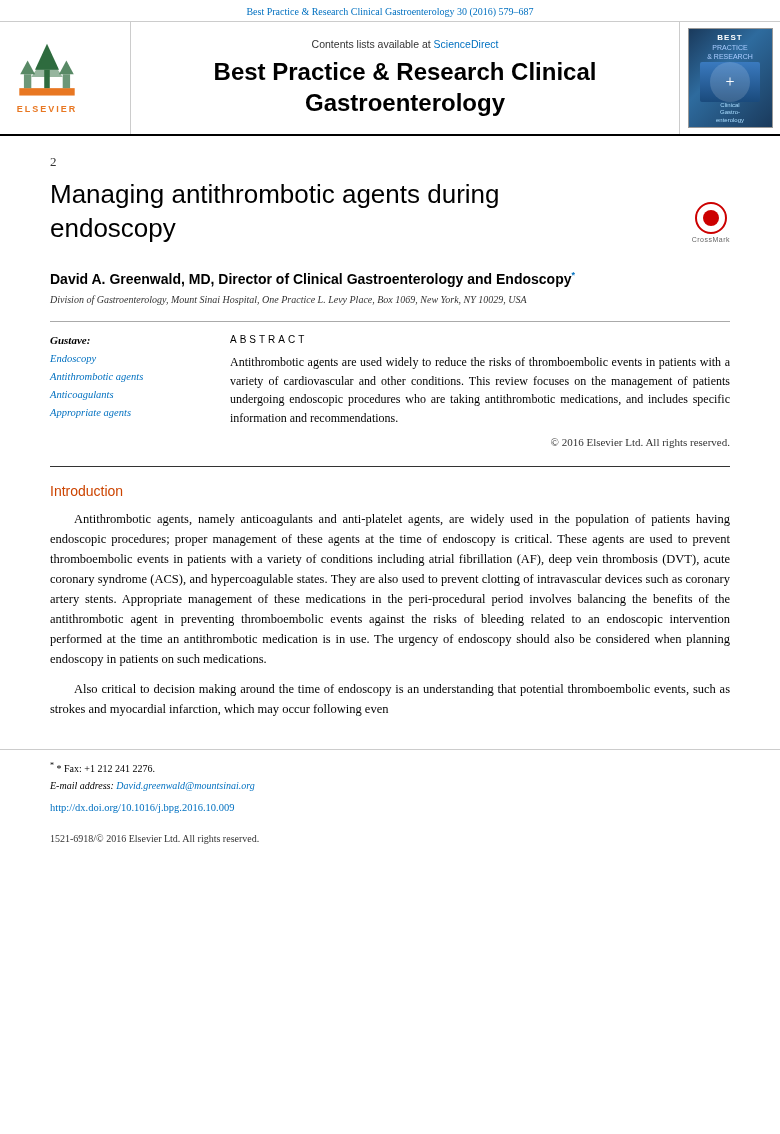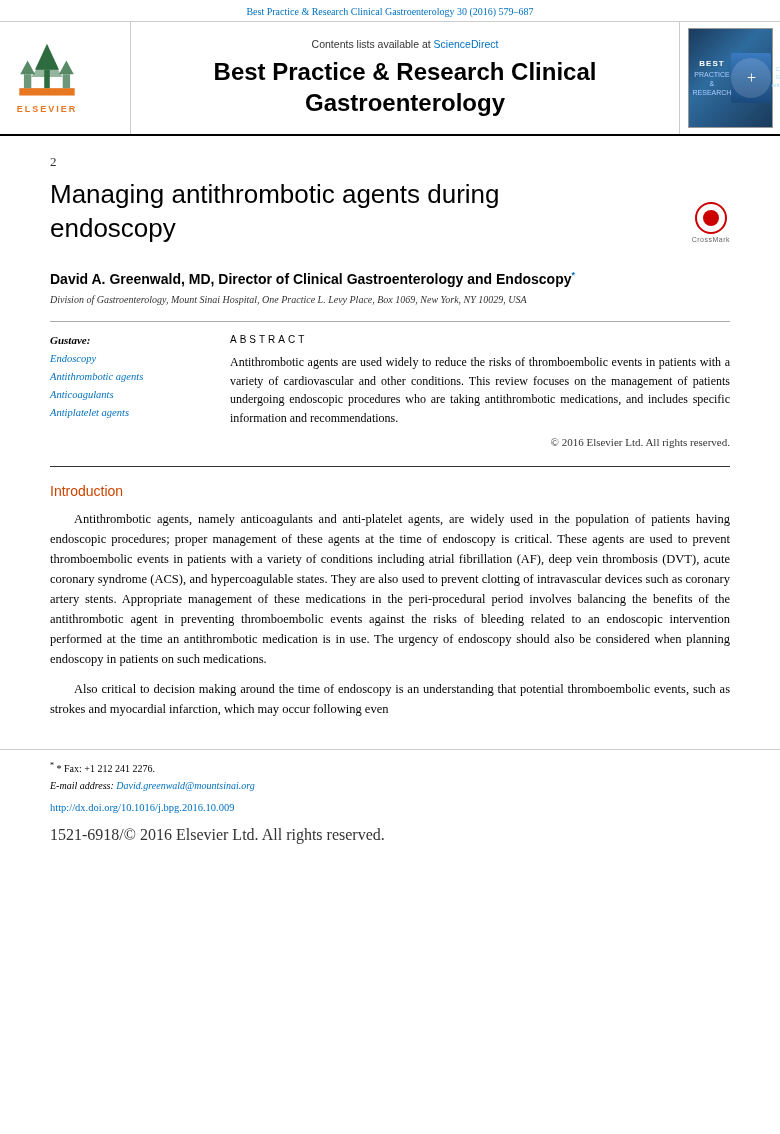--- a/index.html
+++ b/index.html
@@ -106,21 +106,21 @@
       justify-content: center;
       padding: 6px;
     }
 
     .journal-cover {
       width: 85px;
       height: 100px;
       background: linear-gradient(135deg, #1a3a5c 0%, #2e6b9e 40%, #1a3a5c 100%);
       border: 1px solid #999;
       display: flex;
-      flex-direction: row;
+      flex-direction: column;
       align-items: center;
       justify-content: space-between;
       padding: 4px;
       position: relative;
     }
 
     .cover-top-text {
       color: #fff;
       font-size: 6px;
       font-family: Arial, sans-serif;
@@ -320,23 +320,23 @@
       margin-top: 6px;
     }
 
     .footer-doi a {
       color: #0070c0;
       font-size: 10.5px;
       text-decoration: none;
     }
 
     .footer-issn {
-      font-size: 16px;
+      font-size: 10px;
       color: #333;
-      margin-top: 11px;
+      margin-top: 18px;
     }
   </style>
 </head>
 <body>
 
 <div class="page">
 
   <div class="journal-ref-bar">
     <span>Best Practice &amp; Research Clinical Gastroenterology 30 (2016) 579–687</span>
   </div>
@@ -418,21 +418,21 @@
 
     <hr class="divider">
 
     <div class="abstract-section">
 
       <div class="keywords-col">
         <div class="keywords-title">Gustave:</div>
         <div class="keyword-item">Endoscopy</div>
         <div class="keyword-item">Antithrombotic agents</div>
         <div class="keyword-item">Anticoagulants</div>
-        <div class="keyword-item">Antiplatelet agents</div>
+        <div class="keyword-item">Appropriate agents</div>
       </div>
 
       <div class="abstract-col">
         <div class="abstract-title">ABSTRACT</div>
         <div class="abstract-text">Antithrombotic agents are used widely to reduce the risks of thromboembolic events in patients with a variety of cardiovascular and other conditions. This review focuses on the management of patients undergoing endoscopic procedures who are taking antithrombotic medications, and includes specific information and recommendations.</div>
         <div class="copyright-line">© 2016 Elsevier Ltd. All rights reserved.</div>
       </div>
 
     </div>
 

